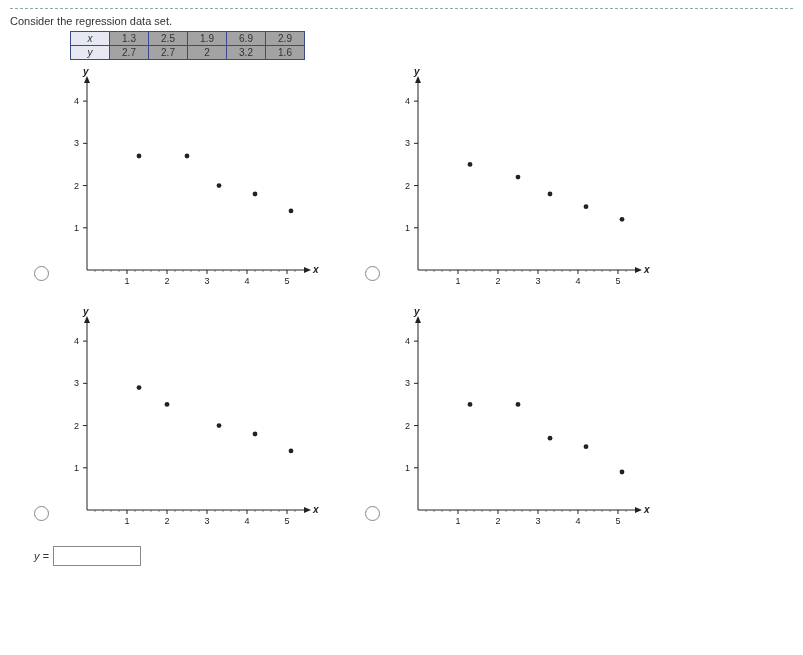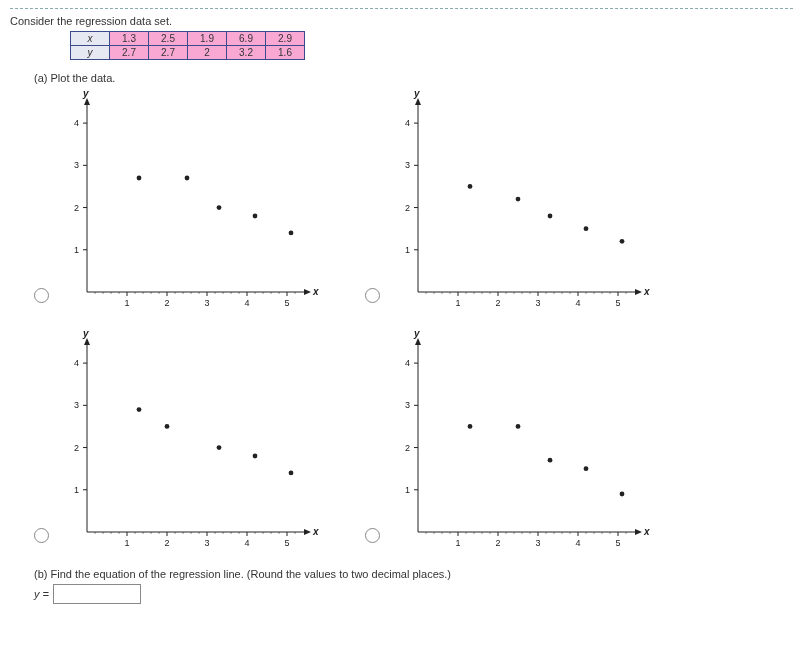--- a/index.html
+++ b/index.html
@@ -19,21 +19,21 @@
     display: inline-block;
   }
   table.data {
     border-collapse: collapse;
   }
   table.data td {
     border: 1px solid #3a4a8a;
     text-align: center;
     font-size: 10px;
     padding: 1px 6px;
-    background: #f9a8d4;
+    background: #a3a3a3;
     min-width: 26px;
   }
   table.data td.hdr {
     font-style: italic;
     background: #e6e9f2;
   }
   .sub {
     margin: 6px 0 4px 24px;
     font-size: 11px;
   }
@@ -116,21 +116,20 @@
         <td>2.7</td>
         <td>2.7</td>
         <td>2</td>
         <td>3.2</td>
         <td>1.6</td>
       </tr>
     </tbody>
       </table>
   </div>
 
-  <div class="sub">(a) Plot the data.</div>
 
   <div class="charts">
     <div class="row">
       <div class="opt">
         <div class="radio"></div>
         <div class="chart">
             <svg width="270" height="230">
               <line x1="32" y1="14" x2="32" y2="204" stroke="#222" stroke-width="1"></line>
               <polygon points="32,10 29,17 35,17" fill="#222"></polygon>
               <line x1="32" y1="204" x2="252" y2="204" stroke="#222" stroke-width="1"></line>
@@ -353,18 +352,17 @@
               <circle cx="200" cy="140.66666666666669" r="2.4" fill="#222"></circle>
               <circle cx="236" cy="166" r="2.4" fill="#222"></circle>
             </svg>
             <div class="axis-lbl" style="left: 28px; top: 0px;">y</div>
             <div class="axis-lbl" style="left: 258px; top: 198px;">x</div>
           </div>
       </div>
     </div>
   </div>
 
-  <div class="partb">(b) Find the equation of the regression line. (Round the values to two decimal places.)</div>
   <div class="yeq">
     <span>y =</span>
     <input class="ans" type="text" placeholder="" style="">
   </div>
 </div>
 
 </body></html>

